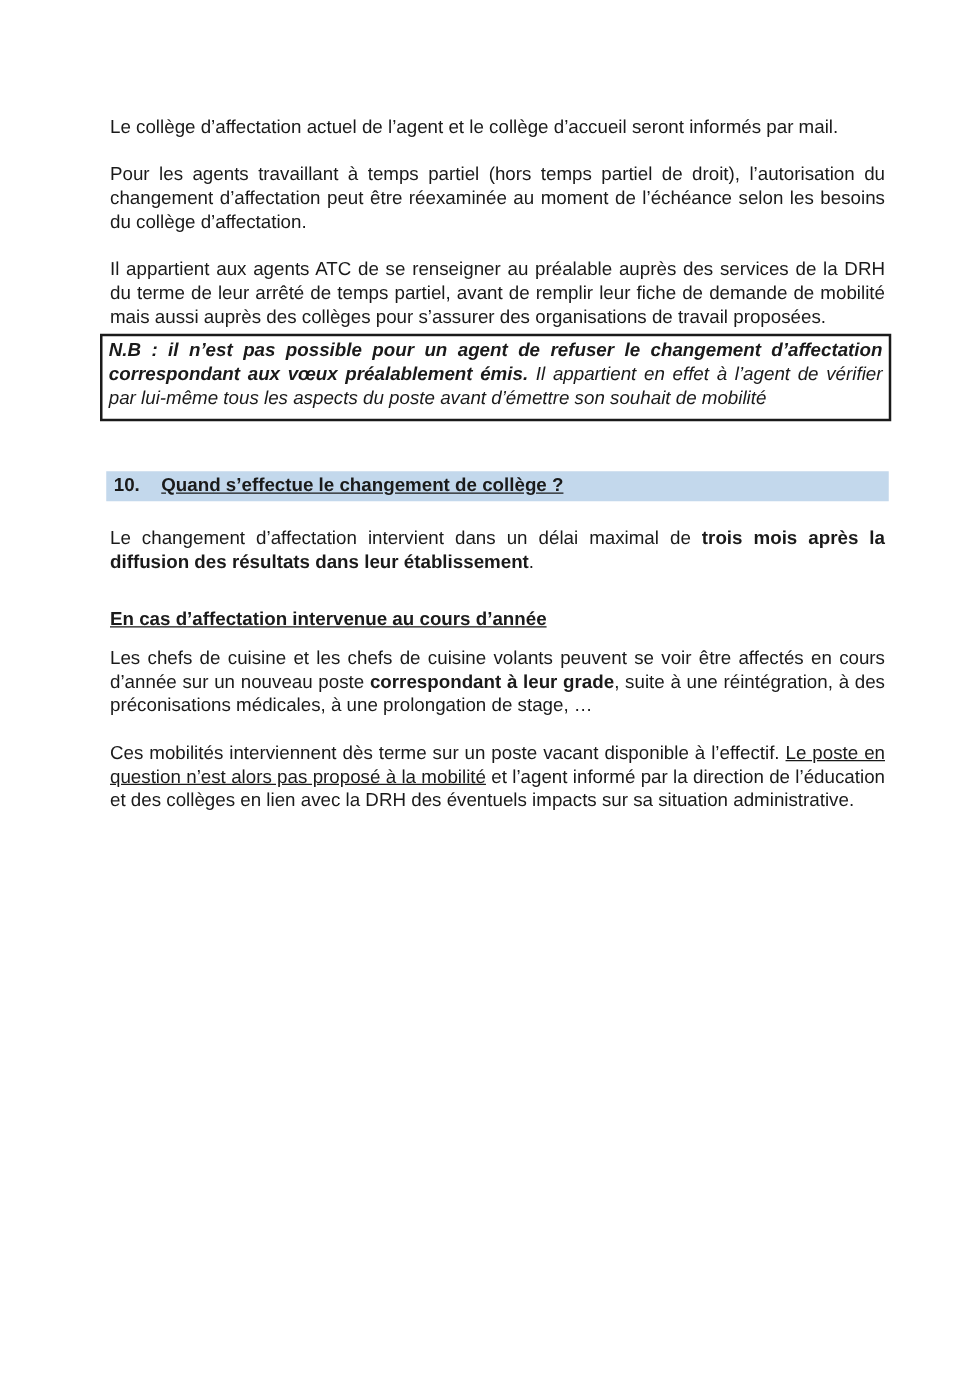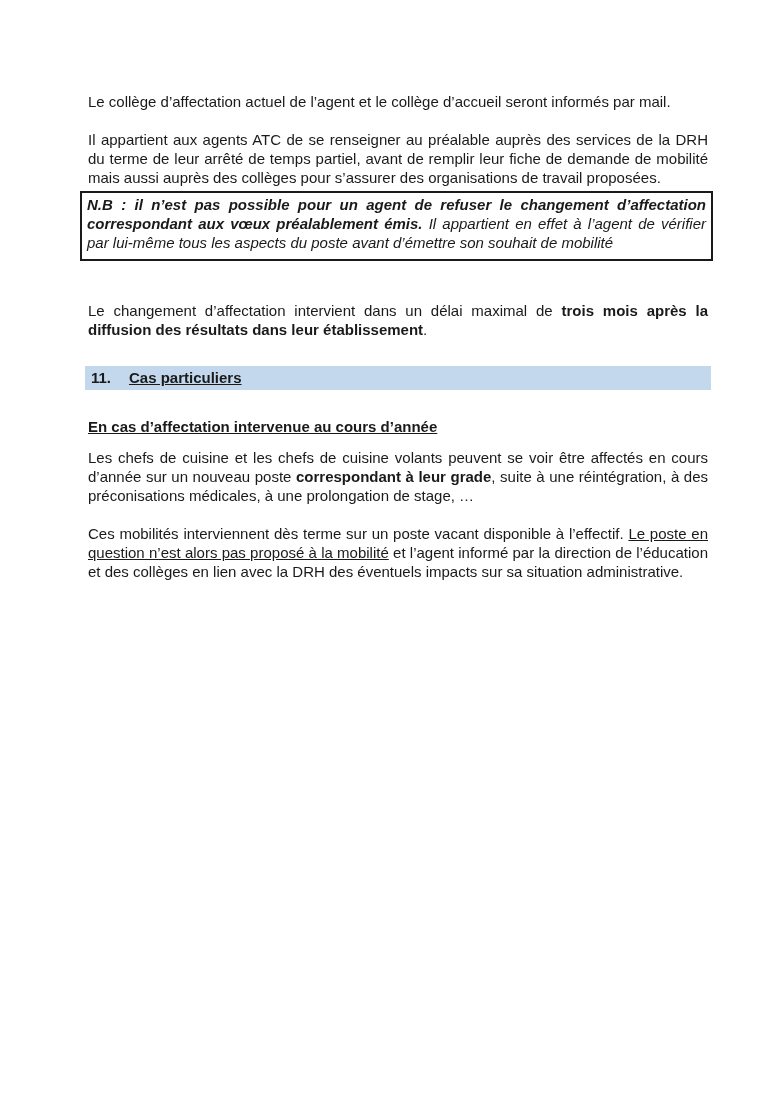--- a/index.html
+++ b/index.html
@@ -48,22 +48,23 @@
     font-size: 15px;
     line-height: 19px;
   }
 </style>
 </head>
 <body>
 
 <div class="page">
   <div class="content">
       <p class="para"><span class="">Le collège d’affectation actuel de l’agent et le collège d’accueil seront informés par mail.</span></p>
+      <p class="para"><span class="">Pour les agents travaillant à temps partiel (hors temps partiel de droit), l’autorisation du changement d’affectation peut être réexaminée au moment de l’échéance selon les besoins du collège d’affectation.</span></p>
       <p class="para"><span class="">Il appartient aux agents ATC de se renseigner au préalable auprès des services de la DRH du terme de leur arrêté de temps partiel, avant de remplir leur fiche de demande de mobilité mais aussi auprès des collèges pour s’assurer des organisations de travail proposées.</span></p>
       <div class="note"><span class="b ">N.B : il n’est pas possible pour un agent de refuser le changement d’affectation correspondant aux vœux préalablement émis.</span><span class=""> Il appartient en effet à l’agent de vérifier par lui-même tous les aspects du poste avant d’émettre son souhait de mobilité</span></div>
+      <div class="heading"><span class="h-num">10.</span><span class="h-label">Quand s’effectue le changement de collège ?</span></div>
       <p class="para"><span class="">Le changement d’affectation intervient dans un délai maximal de </span><span class="b ">trois mois après la diffusion des résultats dans leur établissement</span><span class="">.</span></p>
-      <div class="heading"><span class="h-num">11.</span><span class="h-label">Cas particuliers</span></div>
       <p class="subheading"><span class="b u">En cas d’affectation intervenue au cours d’année</span></p>
       <p class="para"><span class="">Les chefs de cuisine et les chefs de cuisine volants peuvent se voir être affectés en cours d’année sur un nouveau poste </span><span class="b ">correspondant à leur grade</span><span class="">, suite à une réintégration, à des préconisations médicales, à une prolongation de stage, …</span></p>
       <p class="para"><span class="">Ces mobilités interviennent dès terme sur un poste vacant disponible à l’effectif. </span><span class="u">Le poste en question n’est alors pas proposé à la mobilité</span><span class=""> et l’agent informé par la direction de l’éducation et des collèges en lien avec la DRH des éventuels impacts sur sa situation administrative.</span></p>
     </div>
   <div class="page-number">5</div>
 </div>
 
 </body></html>

